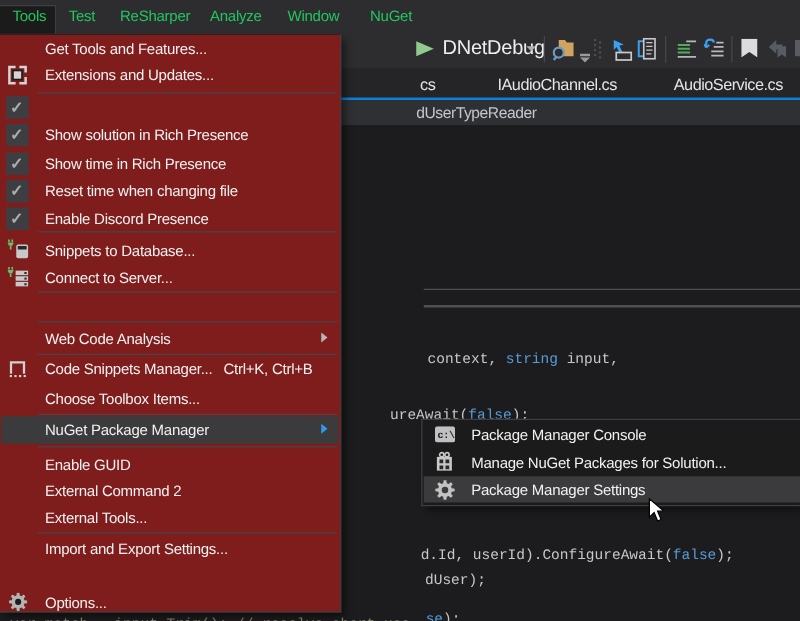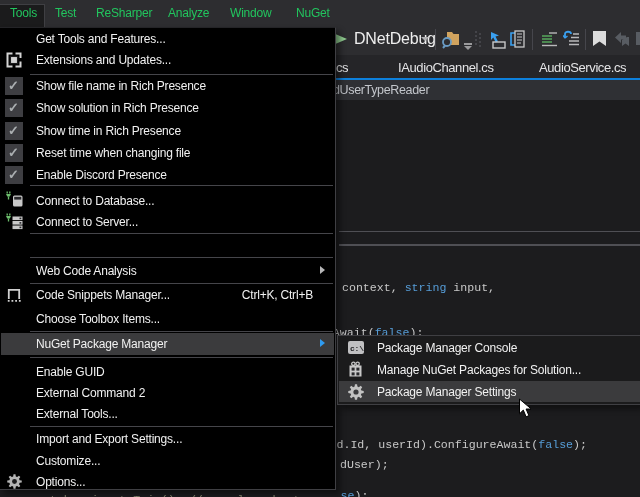--- a/index.html
+++ b/index.html
@@ -12,21 +12,21 @@
 #editor{left:0;top:100px;width:640px;height:397px;background:#1c1c1e}
 
 .mb{top:0;height:27px;line-height:26px;font-size:12px;letter-spacing:-0.2px;color:#22c55e}
 #toolsbtn{left:0;top:4px;width:45px;height:23px;background:#1b1b1c;border-top:1px solid #3f3f43;border-right:1px solid #3f3f43}
 
 .tab{top:57px;height:22px;line-height:22px;font-size:13px;letter-spacing:-0.4px;color:#e4e4e6}
 
 .code{font-family:"Liberation Mono",monospace;font-size:11.6px;white-space:pre;color:#c8c8c8}
 .kw{color:#569cd6}
 
-#menu{left:0;top:27px;width:336px;height:463px;background:#000000;border:1px solid #3f3f43;border-left:none;border-top-color:#242427;box-shadow:4px 4px 6px rgba(0,0,0,.45)}
+#menu{left:0;top:27px;width:273px;height:463px;background:#7f1d1d;border:1px solid #3f3f43;border-left:none;border-top-color:#242427;box-shadow:4px 4px 6px rgba(0,0,0,.45)}
 #menu .row{position:absolute;left:1px;right:1px;height:22px;line-height:22px;font-size:12px;letter-spacing:-0.2px;color:#f1f1f1}
 #menu .row .t{position:absolute;left:35px;top:0}
 #menu .row .sc{position:absolute;right:21px;top:0}
 #menu .sep{position:absolute;left:30px;right:2px;height:1px;background:#45454a}
 .hl{background:#3b3b3d !important}
 .chk{position:absolute;left:4px;top:2px;width:18px;height:18px;background:#3e3e42}
 .ck{position:absolute;left:7px;top:0;color:#aaaeb0;font-size:13px;font-weight:bold}
 .arr{position:absolute;right:9px;top:6px;width:0;height:0;border-left:5px solid #b7b7b9;border-top:4.5px solid transparent;border-bottom:4.5px solid transparent}
 .arrb{border-left-color:#2f9bf0}
 .ic{position:absolute;left:5px;top:3px}
@@ -133,21 +133,20 @@
         <g stroke="#d4d4d4" stroke-width="2" fill="none">
           <path d="M6.5 2.5H1.5v13h5"></path>
           <path d="M9.5 2.5h5v4.5"></path>
           <path d="M14.5 10.5v5h-5"></path>
         </g>
         <rect x="4.4" y="5.4" width="7.2" height="7.2" fill="#d4d4d4" stroke="#1b1b1c" stroke-width="1.3"></rect>
       </svg>
   </div>
   <div class="sep" style="top:46px"></div>
   <div class="row" style="top:47px">
-      <span class="t">Show file name in Rich Presence</span>
       <span class="chk"></span>
       <span class="ck">✓</span>
     </div>
   <div class="row" style="top:69px">
       <span class="t">Show solution in Rich Presence</span>
       <span class="chk"></span>
       <span class="ck">✓</span>
     </div>
   <div class="row" style="top:91.5px">
       <span class="t">Show time in Rich Presence</span>
@@ -159,21 +158,21 @@
       <span class="chk"></span>
       <span class="ck">✓</span>
     </div>
   <div class="row" style="top:135.5px">
       <span class="t">Enable Discord Presence</span>
       <span class="chk"></span>
       <span class="ck">✓</span>
     </div>
   <div class="sep" style="top:157px"></div>
   <div class="row" style="top:161.5px">
-      <span class="t">Connect to Database...</span>
+      <span class="t">Snippets to Database...</span>
     <svg class="ic" style="left:4px;top:1px" width="18" height="18" viewBox="0 0 18 18">
         <g stroke="#6dbf6d" fill="none">
           <path d="M2.2 0.5v2M4.8 0.5v2" stroke-width="1.3"></path>
           <path d="M1 3h5l-1.2 2.5h-2.6z" fill="#6dbf6d" stroke="none"></path>
           <path d="M3.5 5.5v3" stroke-width="1.3"></path>
         </g>
         <rect x="8" y="4.5" width="9.5" height="11" rx="1.5" fill="#c8c8c8"></rect>
         <rect x="9.2" y="5.8" width="7.1" height="2.8" fill="#29292c"></rect>
       </svg>
   </div>
@@ -226,23 +225,20 @@
     </div>
   <div class="row" style="top:353.8px">
       <span class="t">External Command 2</span>
     </div>
   <div class="row" style="top:374.7px">
       <span class="t">External Tools...</span>
     </div>
   <div class="sep" style="top:398px"></div>
   <div class="row" style="top:400.3px">
       <span class="t">Import and Export Settings...</span>
-    </div>
-  <div class="row" style="top:421.8px">
-      <span class="t">Customize...</span>
     </div>
   <div class="row" style="top:443.3px">
       <span class="t">Options...</span>
     <svg class="ic" style="left:6px;top:3px" width="15" height="15" viewBox="0 0 16 16">
       <path d="M6.93 0.27 L9.07 0.27 L9.41 2.58 L10.83 3.17 L12.71 1.78 L14.22 3.29 L12.83 5.17 L13.42 6.59 L15.73 6.93 L15.73 9.07 L13.42 9.41 L12.83 10.83 L14.22 12.71 L12.71 14.22 L10.83 12.83 L9.41 13.42 L9.07 15.73 L6.93 15.73 L6.59 13.42 L5.17 12.83 L3.29 14.22 L1.78 12.71 L3.17 10.83 L2.58 9.41 L0.27 9.07 L0.27 6.93 L2.58 6.59 L3.17 5.17 L1.78 3.29 L3.29 1.78 L5.17 3.17 L6.59 2.58 Z" fill="#b4b4b4"></path>
       <circle cx="8" cy="8" r="2.6" fill="#1b1b1c"></circle>
     </svg>
   </div>
 </div>
 

